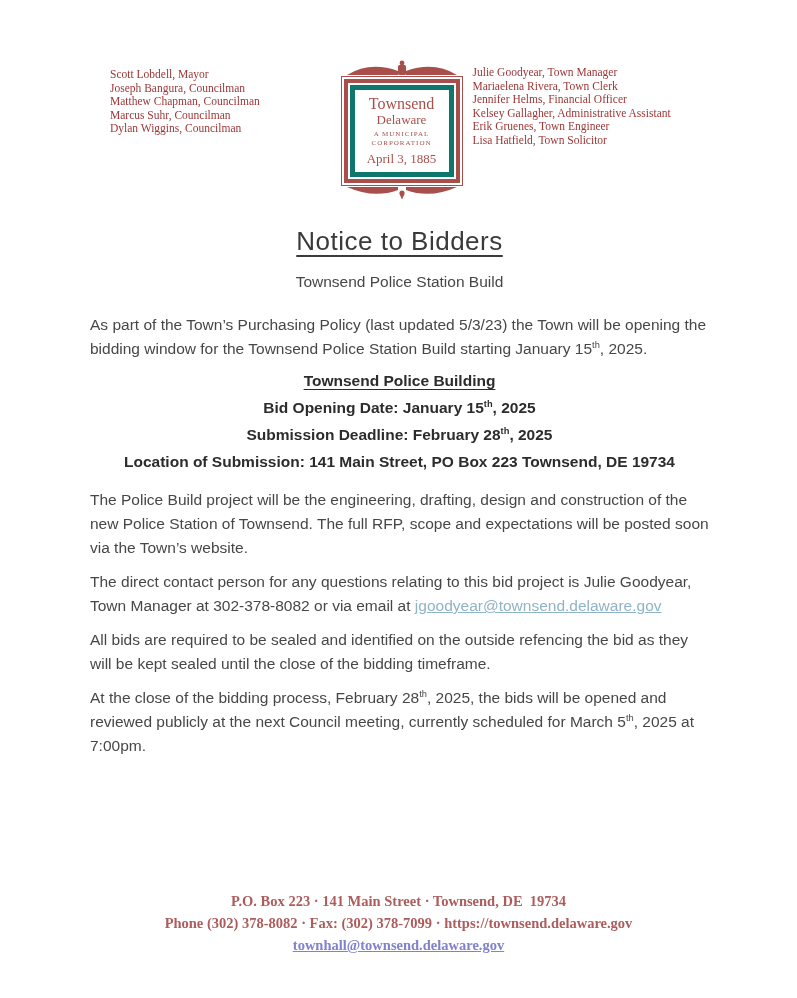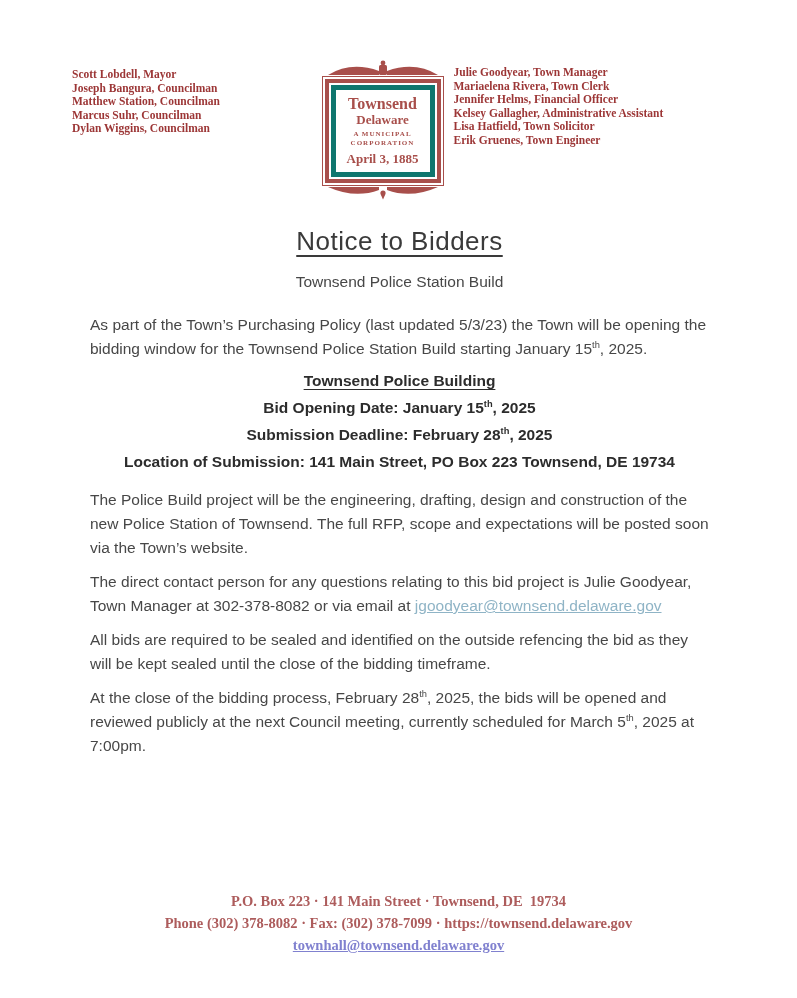--- a/index.html
+++ b/index.html
@@ -13,22 +13,21 @@
     font-family: "Liberation Sans", sans-serif;
     color: #474747;
     overflow: hidden;
   }
 
   
   .letterhead {
     display: grid;
     grid-template-columns: 1fr auto 1fr;
     align-items: flex-start;
-    padding: 60px 88px 0 56px;
-    font-weight: bold;
+    padding: 60px 88px 0 94px;
   }
   .officials {
     font-family: "Liberation Serif", serif;
     font-size: 11.5px;
     line-height: 13.5px;
     color: #9c3636;
     margin-top: 8px;
   }
   .officials.left { text-align: left; padding-left: 16px; }
   .officials.right { margin-top: 6px; }
@@ -111,21 +110,21 @@
 </style>
 </head>
 <body>
 
 <div class="page">
 
   <div class="letterhead">
     <div class="officials left">
       <div>Scott Lobdell, Mayor</div>
       <div>Joseph Bangura, Councilman</div>
-      <div>Matthew Station, Councilman</div>
+      <div>Matthew Chapman, Councilman</div>
       <div>Marcus Suhr, Councilman</div>
       <div>Dylan Wiggins, Councilman</div>
     </div>
 
     <div class="seal">
       <svg width="116" height="16" viewBox="0 0 116 16" aria-hidden="true">
         <path d="M3,15 Q26,1 54,11 L54,15 Z" fill="#a84f4b"></path>
         <path d="M113,15 Q90,1 62,11 L62,15 Z" fill="#a84f4b"></path>
         <rect x="54" y="5" width="8" height="10" rx="1.5" fill="#a84f4b"></rect>
         <circle cx="58" cy="3" r="2.4" fill="#a84f4b"></circle>
@@ -147,22 +146,22 @@
         <circle cx="58" cy="7" r="2.6" fill="#a84f4b"></circle>
         <path d="M56,9 L58,13.5 L60,9 Z" fill="#a84f4b"></path>
       </svg>
     </div>
 
     <div class="officials right">
       <div>Julie Goodyear, Town Manager</div>
       <div>Mariaelena Rivera, Town Clerk</div>
       <div>Jennifer Helms, Financial Officer</div>
       <div>Kelsey Gallagher, Administrative Assistant</div>
+      <div>Erik Gruenes, Town Engineer</div>
       <div>Lisa Hatfield, Town Solicitor</div>
-      <div>Erik Gruenes, Town Engineer</div>
     </div>
   </div>
 
   <div class="content">
     <h1 class="title">Notice to Bidders</h1>
     <div class="subtitle">Townsend Police Station Build</div>
 
     <p class="body-p"><span>As part of the Town’s Purchasing Policy (last updated 5/3/23) the Town will be opening the bidding window for the Townsend Police Station Build starting January 15</span><sup>th</sup><span>, 2025.</span></p>
 
     <div class="heading underlined">Townsend Police Building</div>

